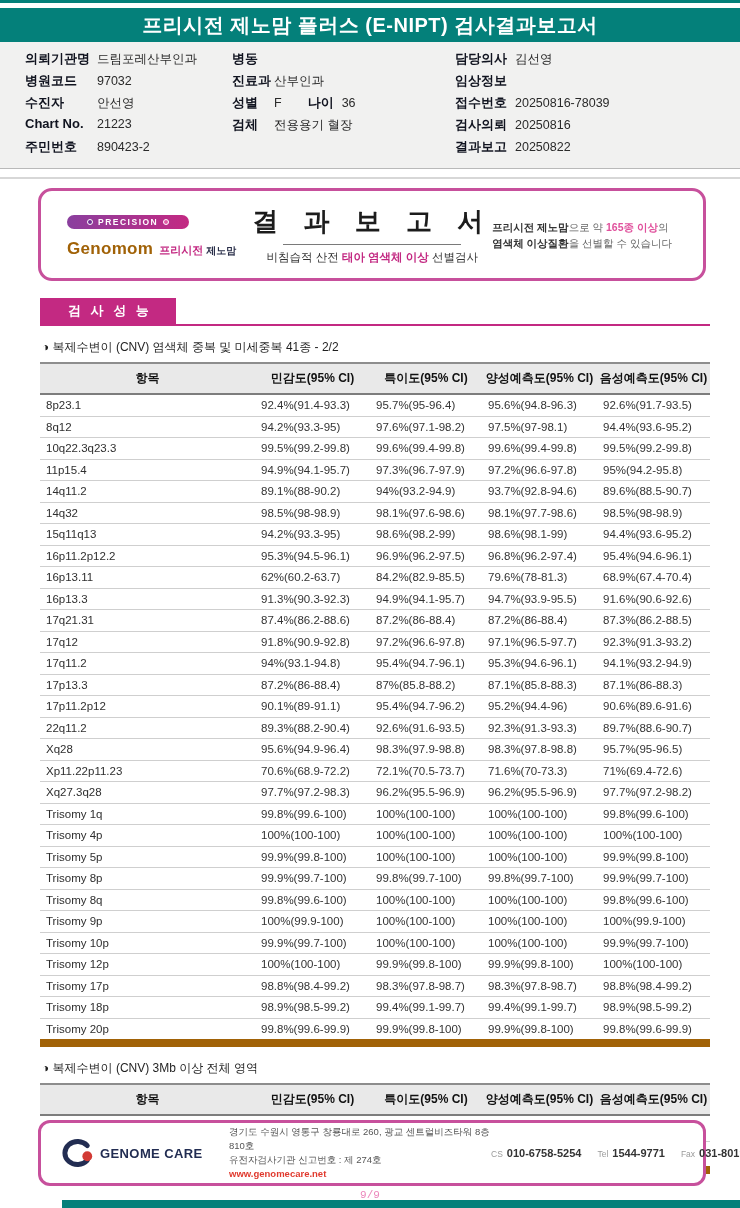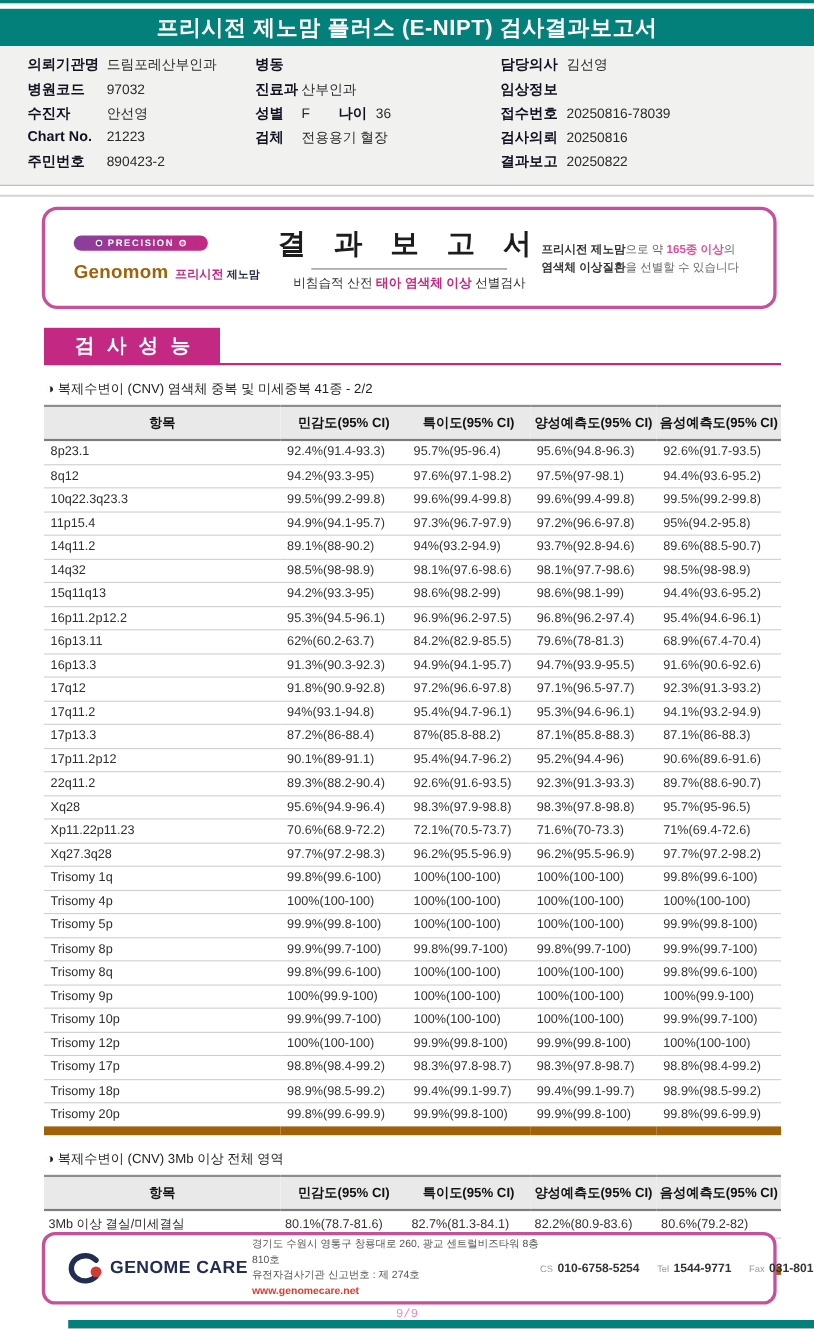--- a/index.html
+++ b/index.html
@@ -45,40 +45,40 @@
   .banner-title { font-size:26px; font-weight:bold; color:#1c1c1c; letter-spacing:9px; white-space:nowrap; }
   .banner-underline { height:1px; background:#7a7a7a; margin:5px auto 5px auto; width:178px; }
   .banner-sub { font-size:11.5px; color:#333; white-space:nowrap; }
   .banner-sub .accent { color:#c32982; font-weight:bold; }
   .banner-note { width:205px; font-size:10.5px; line-height:16px; color:#666; }
   .banner-note .b { color:#333; font-weight:bold; }
   .banner-note .accent { color:#e0509c; font-weight:bold; }
 
   
   .section-head { margin:17px 30px 0 40px; border-bottom:2px solid #c32982; }
-  .section-badge { display:inline-block; background:#c32982; color:#fff; font-size:18px; font-weight:bold;
+  .section-badge { display:inline-block; background:#c32982; color:#fff; font-size:13px; font-weight:bold;
                    letter-spacing:3px; padding:4px 24px 4px 28px; }
   .table-caption { margin:13px 0 6px 42px; font-size:12px; color:#1f1f1f; }
 
   
   .perf-wrap { margin:0 30px 0 40px; }
   table { width:100%; border-collapse:collapse; table-layout:fixed; }
   thead th { background:#e9e9e9; font-size:12px; font-weight:bold; color:#111; text-align:center;
              padding:6px 2px; border-top:2px solid #8d8d8d; border-bottom:2px solid #7d7d7d; }
   tbody td { font-size:11.5px; color:#333; padding:4px 4px; border-bottom:1px solid #cfcfcf; line-height:12.5px; }
   tbody tr:last-child td { border-bottom:8px solid #a16207; }
   td.c-item { padding-left:6px; color:#2e2e2e; }
   td.c-num { padding-left:6px; }
   #region-table tbody td { padding:6px 4px; }
 
   
   .footer-box { position:absolute; left:38px; right:34px; top:1120px; height:66px; border:3px solid #c7509c;
                 border-radius:12px; display:flex; align-items:center; padding:0 18px 0 16px; background:#fff; }
   .gc-logo { display:flex; align-items:center; gap:7px; width:172px; flex:none; }
-  .gc-name { font-size:16px; font-weight:bold; color:#222d52; letter-spacing:0.4px; white-space:nowrap; }
+  .gc-name { font-size:13px; font-weight:bold; color:#222d52; letter-spacing:0.4px; white-space:nowrap; }
   .gc-addr { width:262px; flex:none; font-size:9.5px; color:#555; line-height:14px; }
   .gc-site { color:#e03a2e; font-weight:bold; text-decoration:none; font-size:9.5px; cursor:pointer; }
   .gc-contacts { flex:1; display:flex; justify-content:flex-end; gap:16px; align-items:baseline; white-space:nowrap; }
   .contact { display:flex; align-items:baseline; gap:4px; }
   .contact .cl { font-size:8.5px; color:#9a9a9a; }
   .contact .cv { font-size:11px; font-weight:bold; color:#333; }
 
   .page-number { position:absolute; top:1189px; left:0; right:0; text-align:center; font-size:11px; color:#ec86bb;font-family:Liberation Mono, monospace; }
   .bottom-strip { position:absolute; bottom:0; left:62px; right:0; height:8px; background:#04807a; }
 </style>
@@ -275,20 +275,27 @@
             <td class="c-num">84.2%(82.9-85.5)</td>
             <td class="c-num">79.6%(78-81.3)</td>
             <td class="c-num">68.9%(67.4-70.4)</td>
           </tr>
           <tr>
             <td class="c-item">16p13.3</td>
             <td class="c-num">91.3%(90.3-92.3)</td>
             <td class="c-num">94.9%(94.1-95.7)</td>
             <td class="c-num">94.7%(93.9-95.5)</td>
             <td class="c-num">91.6%(90.6-92.6)</td>
+          </tr>
+          <tr>
+            <td class="c-item">17q21.31</td>
+            <td class="c-num">87.4%(86.2-88.6)</td>
+            <td class="c-num">87.2%(86-88.4)</td>
+            <td class="c-num">87.2%(86-88.4)</td>
+            <td class="c-num">87.3%(86.2-88.5)</td>
           </tr>
           <tr>
             <td class="c-item">17q12</td>
             <td class="c-num">91.8%(90.9-92.8)</td>
             <td class="c-num">97.2%(96.6-97.8)</td>
             <td class="c-num">97.1%(96.5-97.7)</td>
             <td class="c-num">92.3%(91.3-93.2)</td>
           </tr>
           <tr>
             <td class="c-item">17q11.2</td>

